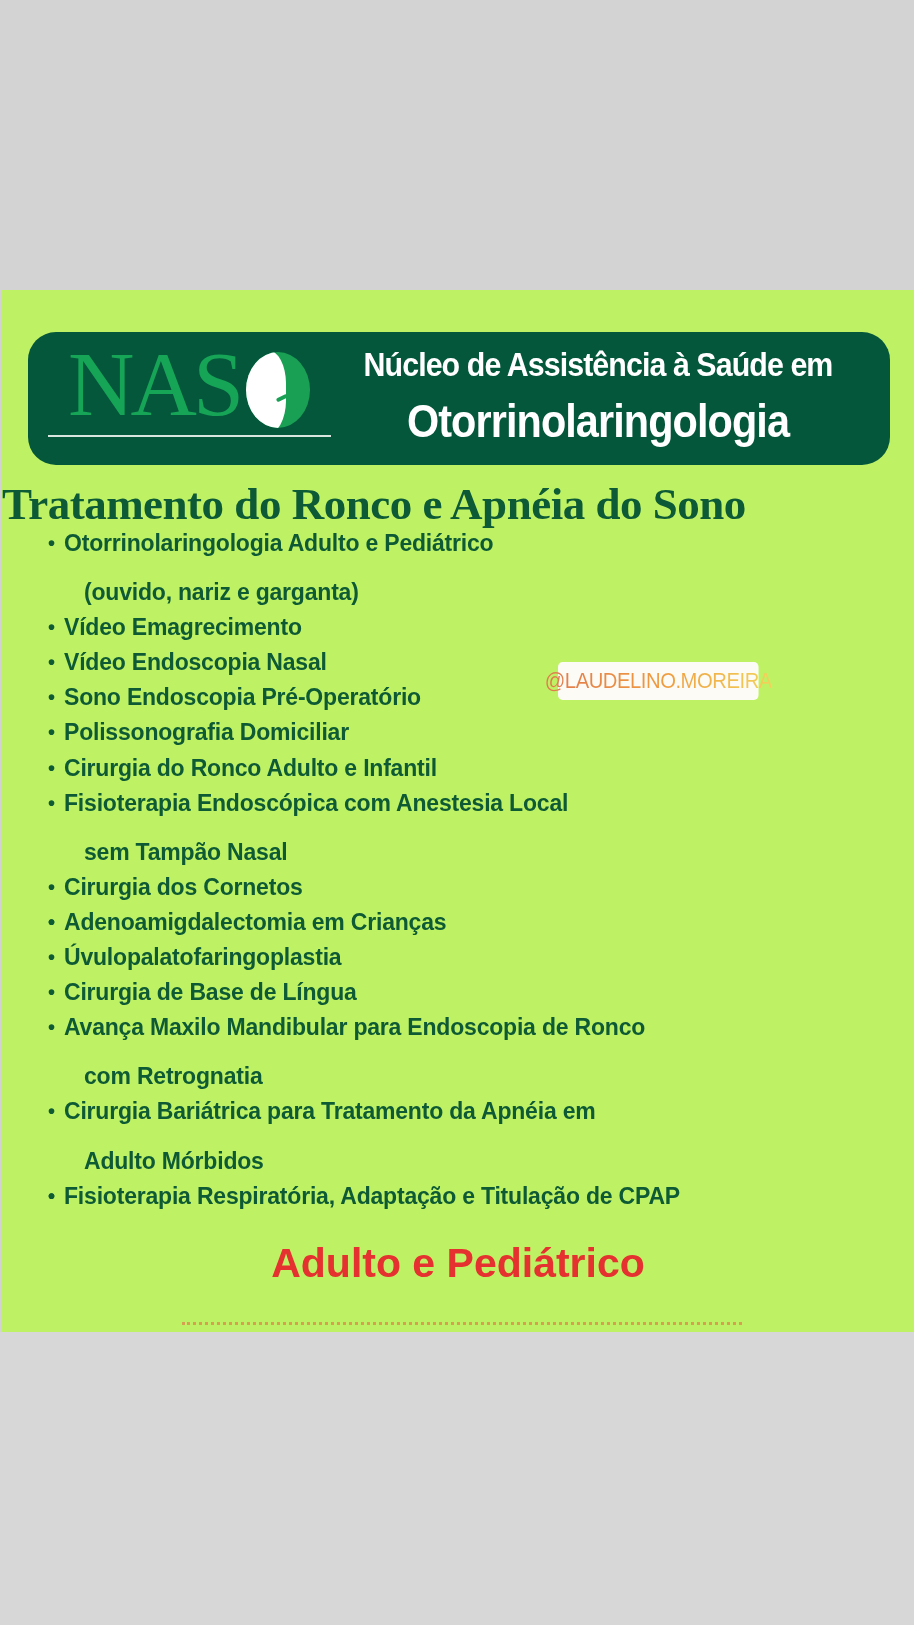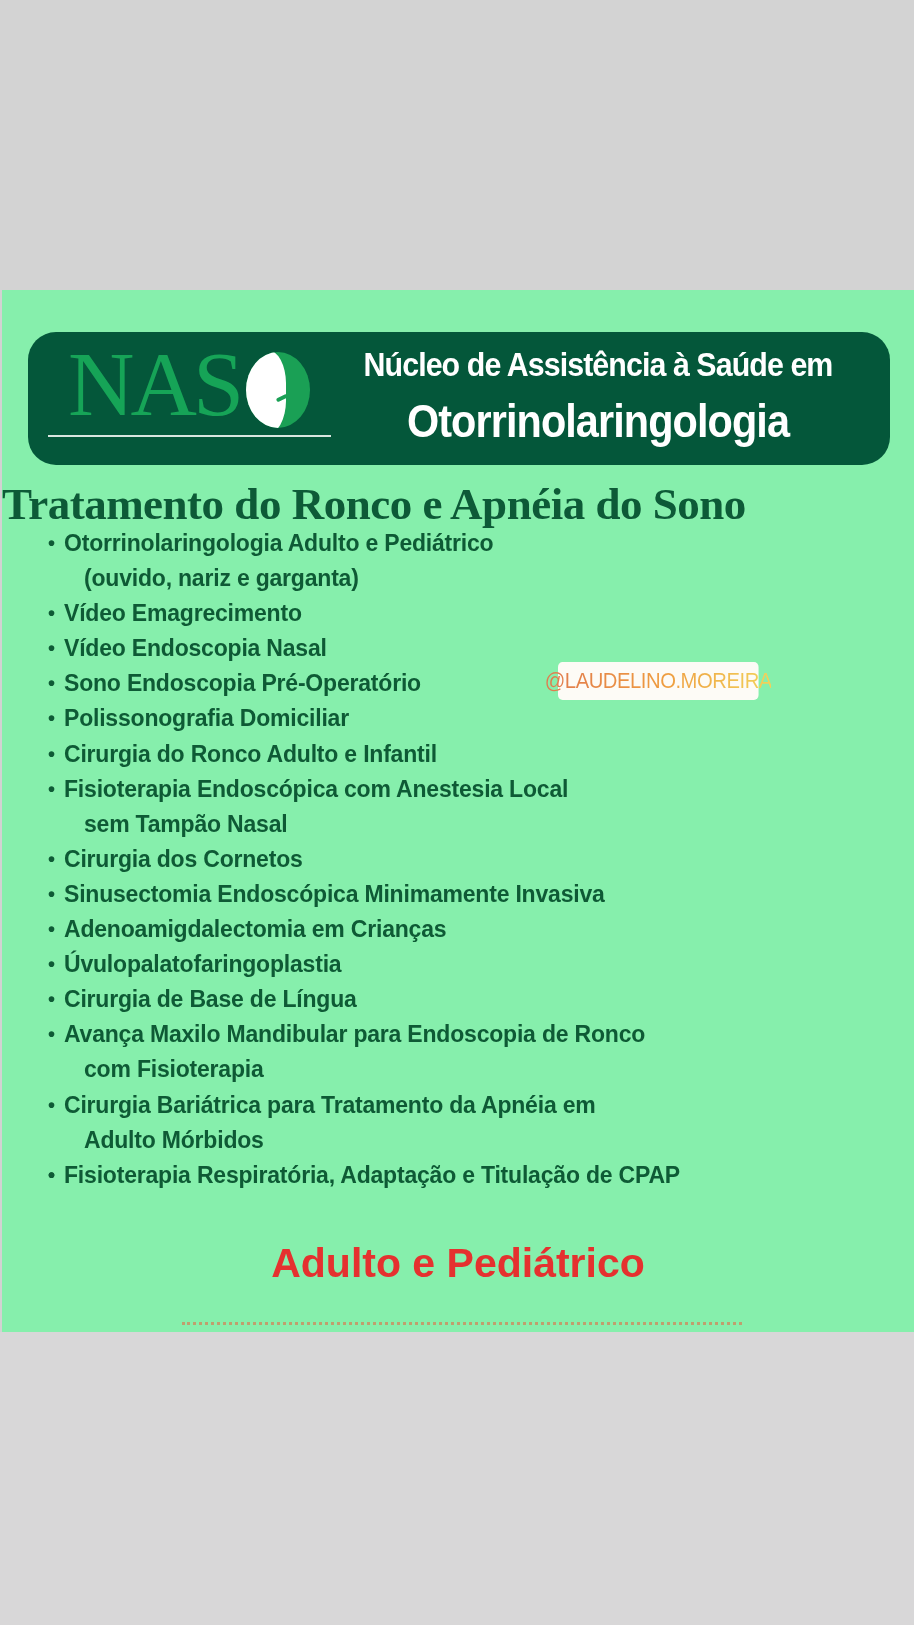--- a/index.html
+++ b/index.html
@@ -6,21 +6,21 @@
     body {
       width: 914px; height: 1625px;
       background: #d2d2d2;
       position: relative; overflow: hidden;
       font-family: "Liberation Sans", sans-serif;
     }
     .top-band { position: absolute; left: 0; top: 0; width: 914px; height: 290px; background: #d3d3d3; }
     .bottom-band { position: absolute; left: 0; top: 1332px; width: 914px; height: 293px; background: #d8d7d8; }
     .poster {
       position: absolute; left: 2px; top: 290px; width: 912px; height: 1042px;
-      background: #86efac; overflow: hidden;
+      background: #bef264; overflow: hidden;
     }
     .header-banner {
       position: absolute; left: 26px; top: 42px; width: 862px; height: 133px;
       background: #04573a; border-radius: 28px;
     }
     .logo-text {
       position: absolute; left: 40px; top: 6px;
       font-family: "Liberation Serif", serif; font-size: 92px; color: #16a457;
       letter-spacing: -4px; line-height: 1;
     }
@@ -53,21 +53,21 @@
       position: absolute; left: 0; top: 188px; width: 912px; text-align: left;
       font-family: "Liberation Serif", serif; font-weight: bold; font-size: 45px;
       color: #0d5a37; letter-spacing: -0.5px;
     }
     .services { position: absolute; left: 46px; top: 236px; margin: 0; padding: 0; list-style: none; }
     .service {
       position: relative; font-size: 23px; font-weight: bold; color: #0e5a35;
       line-height: 35.1px; padding-left: 16px; letter-spacing: -0.2px;
     }
     .service .bullet { position: absolute; left: 0; top: 0; font-size: 20px; }
-    .service .cont { display: block; padding-left: 20px; }
+    .service .cont { display: block; padding-left: 20px; margin-top: 14px; }
     .handle-tag {
       position: absolute; left: 556px; top: 372px; width: 218px; height: 38px;
       background: #fdfbf6; border-radius: 5px;
       display: flex; align-items: center; justify-content: center;
       font-size: 22px; letter-spacing: -0.5px;
       transform: scaleX(0.92); transform-origin: left center;
     }
     .handle-tag span {
       background: linear-gradient(90deg, #e07a4f 0%, #ee9a3f 50%, #f2d25a 100%);
       -webkit-background-clip: text; background-clip: text; color: transparent;
@@ -102,25 +102,25 @@
 
   <ul class="services">
     <li class="service"><span class="bullet">•</span><span>Otorrinolaringologia Adulto e Pediátrico</span><span class="cont">(ouvido, nariz e garganta)</span></li>
     <li class="service"><span class="bullet">•</span><span>Vídeo Emagrecimento</span></li>
     <li class="service"><span class="bullet">•</span><span>Vídeo Endoscopia Nasal</span></li>
     <li class="service"><span class="bullet">•</span><span>Sono Endoscopia Pré-Operatório</span></li>
     <li class="service"><span class="bullet">•</span><span>Polissonografia Domiciliar</span></li>
     <li class="service"><span class="bullet">•</span><span>Cirurgia do Ronco Adulto e Infantil</span></li>
     <li class="service"><span class="bullet">•</span><span>Fisioterapia Endoscópica com Anestesia Local</span><span class="cont">sem Tampão Nasal</span></li>
     <li class="service"><span class="bullet">•</span><span>Cirurgia dos Cornetos</span></li>
-    <li class="service"><span class="bullet">•</span><span>Sinusectomia Endoscópica Minimamente Invasiva</span></li>
+    <li class="service"><span class="bullet">•</span></li>
     <li class="service"><span class="bullet">•</span><span>Adenoamigdalectomia em Crianças</span></li>
     <li class="service"><span class="bullet">•</span><span>Úvulopalatofaringoplastia</span></li>
     <li class="service"><span class="bullet">•</span><span>Cirurgia de Base de Língua</span></li>
-    <li class="service"><span class="bullet">•</span><span>Avança Maxilo Mandibular para Endoscopia de Ronco</span><span class="cont">com Fisioterapia</span></li>
+    <li class="service"><span class="bullet">•</span><span>Avança Maxilo Mandibular para Endoscopia de Ronco</span><span class="cont">com Retrognatia</span></li>
     <li class="service"><span class="bullet">•</span><span>Cirurgia Bariátrica para Tratamento da Apnéia em</span><span class="cont">Adulto Mórbidos</span></li>
     <li class="service"><span class="bullet">•</span></li>
     <li class="service"><span class="bullet">•</span><span>Fisioterapia Respiratória, Adaptação e Titulação de CPAP</span></li>
   </ul>
 
   <div class="handle-tag">
       <span>@LAUDELINO.MOREIRA</span>
     </div>
 
   <div class="footer-tag">Adulto e Pediátrico</div>

